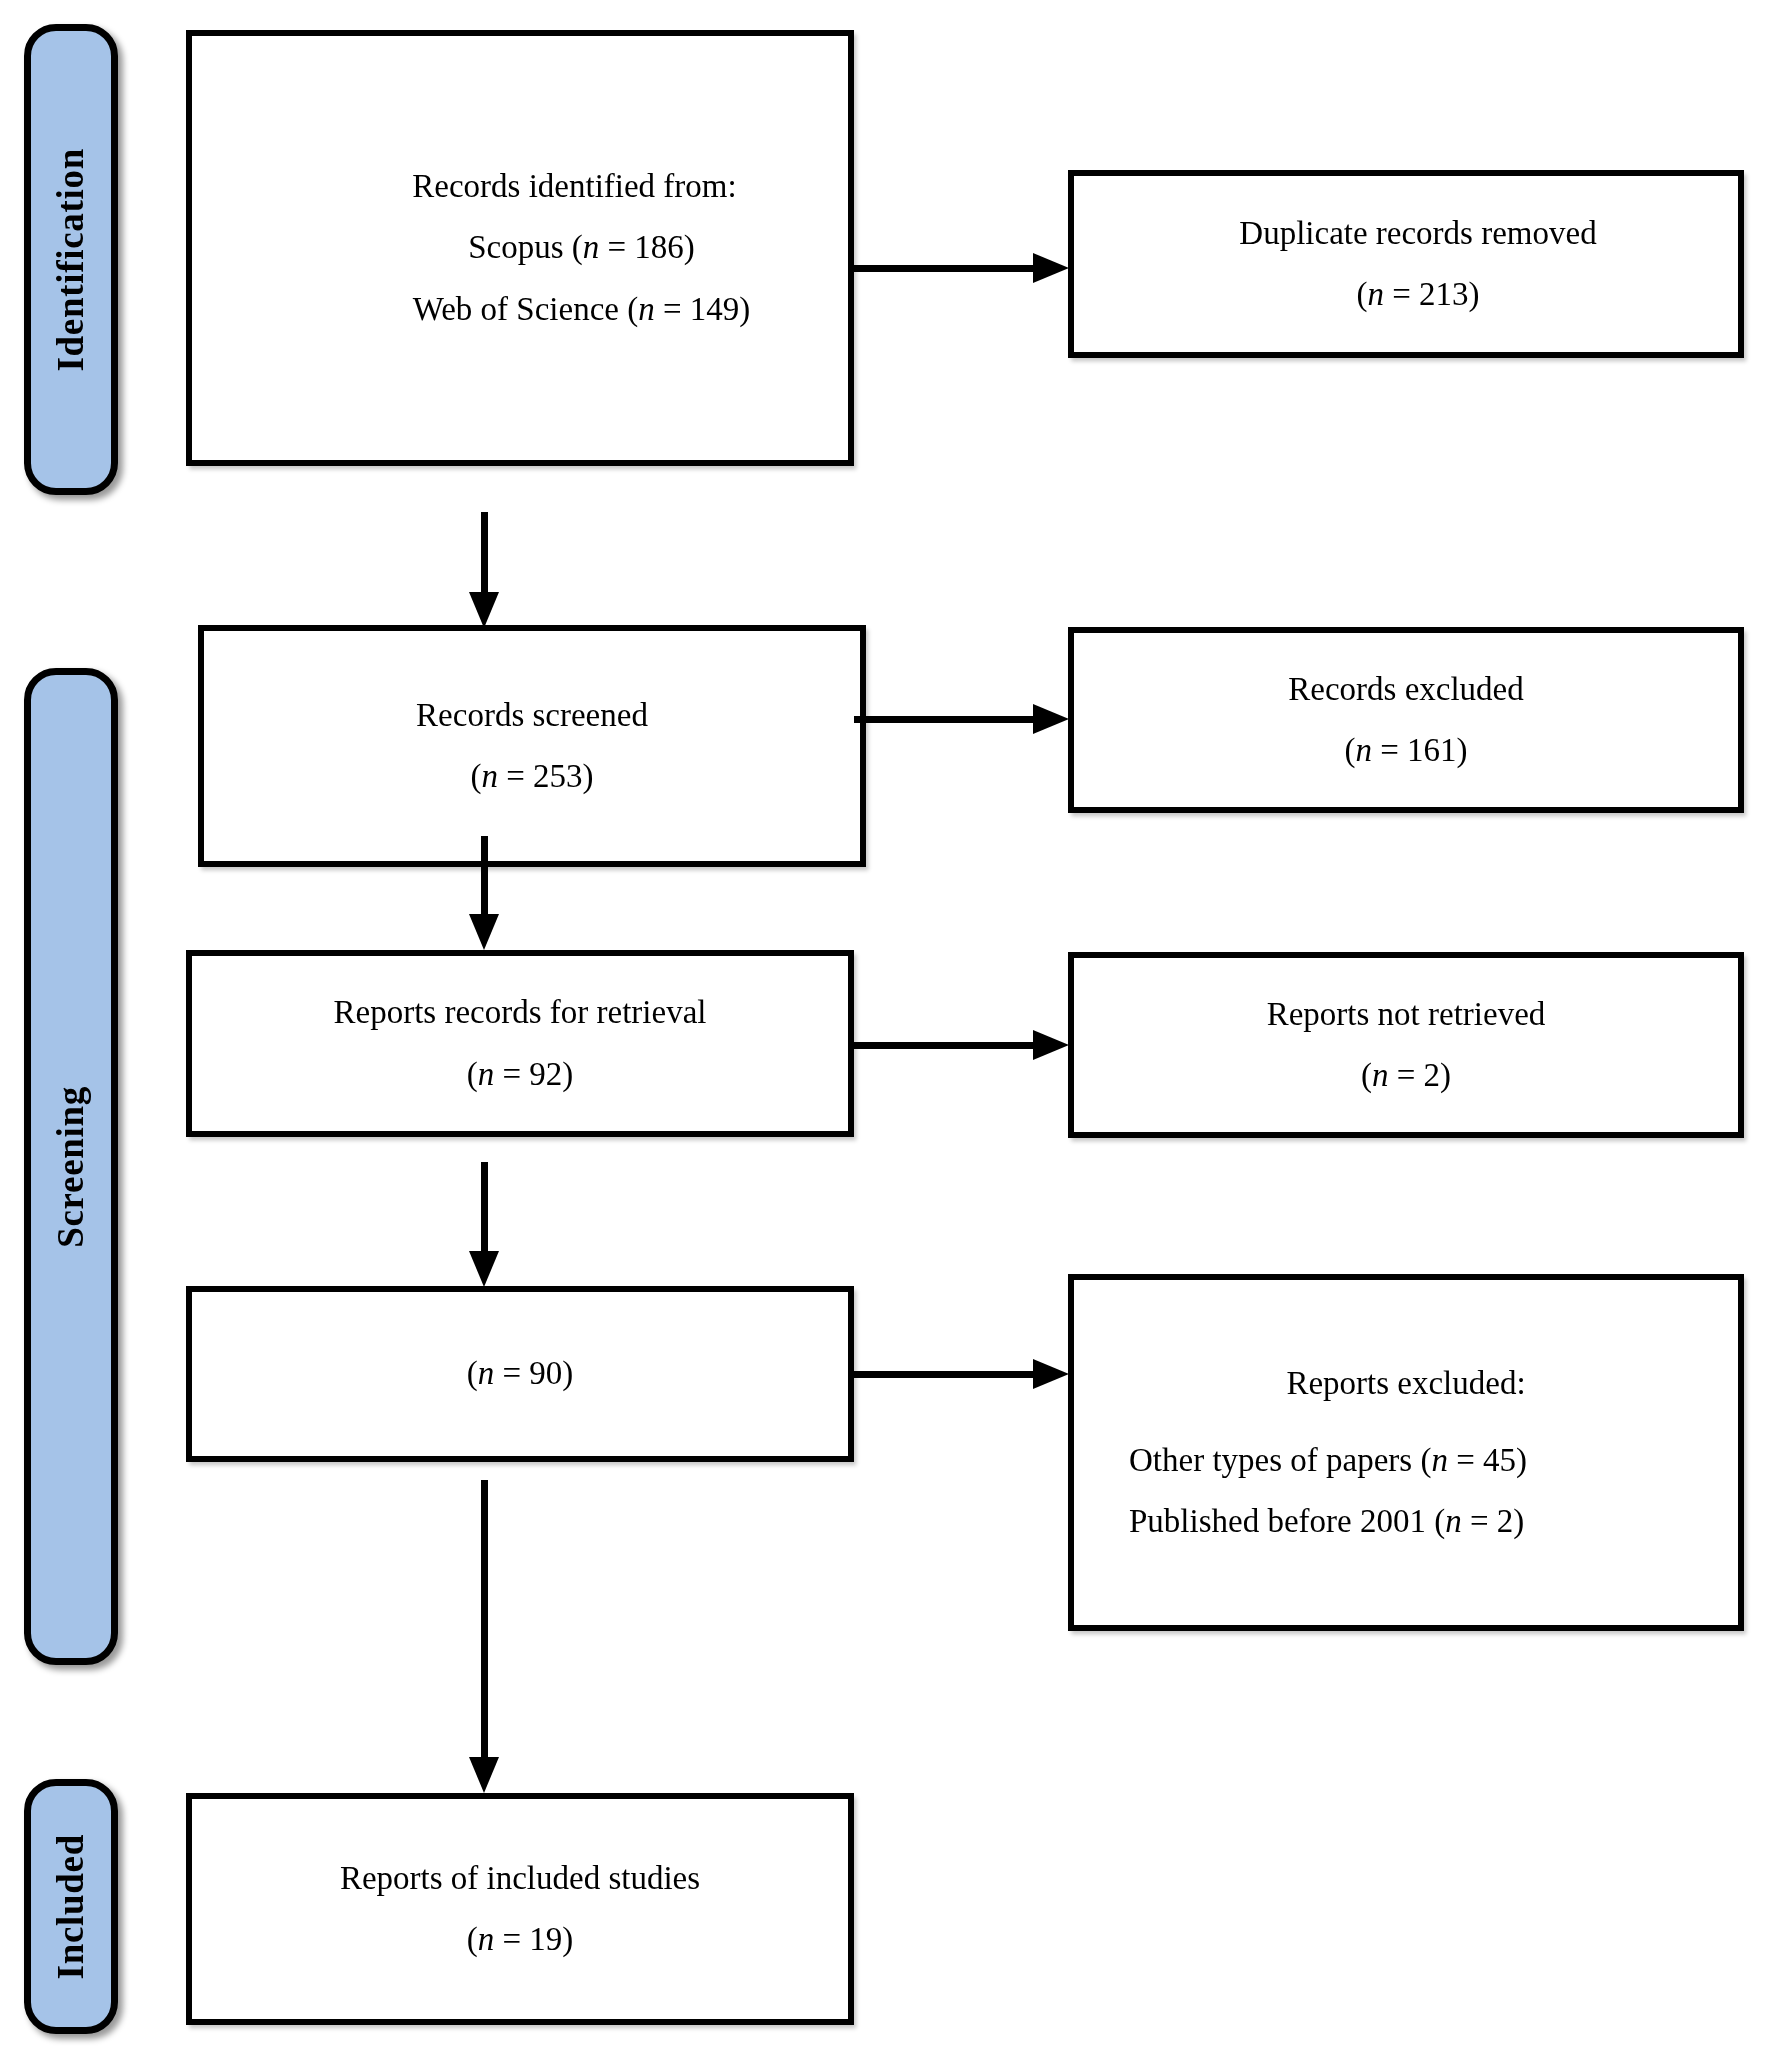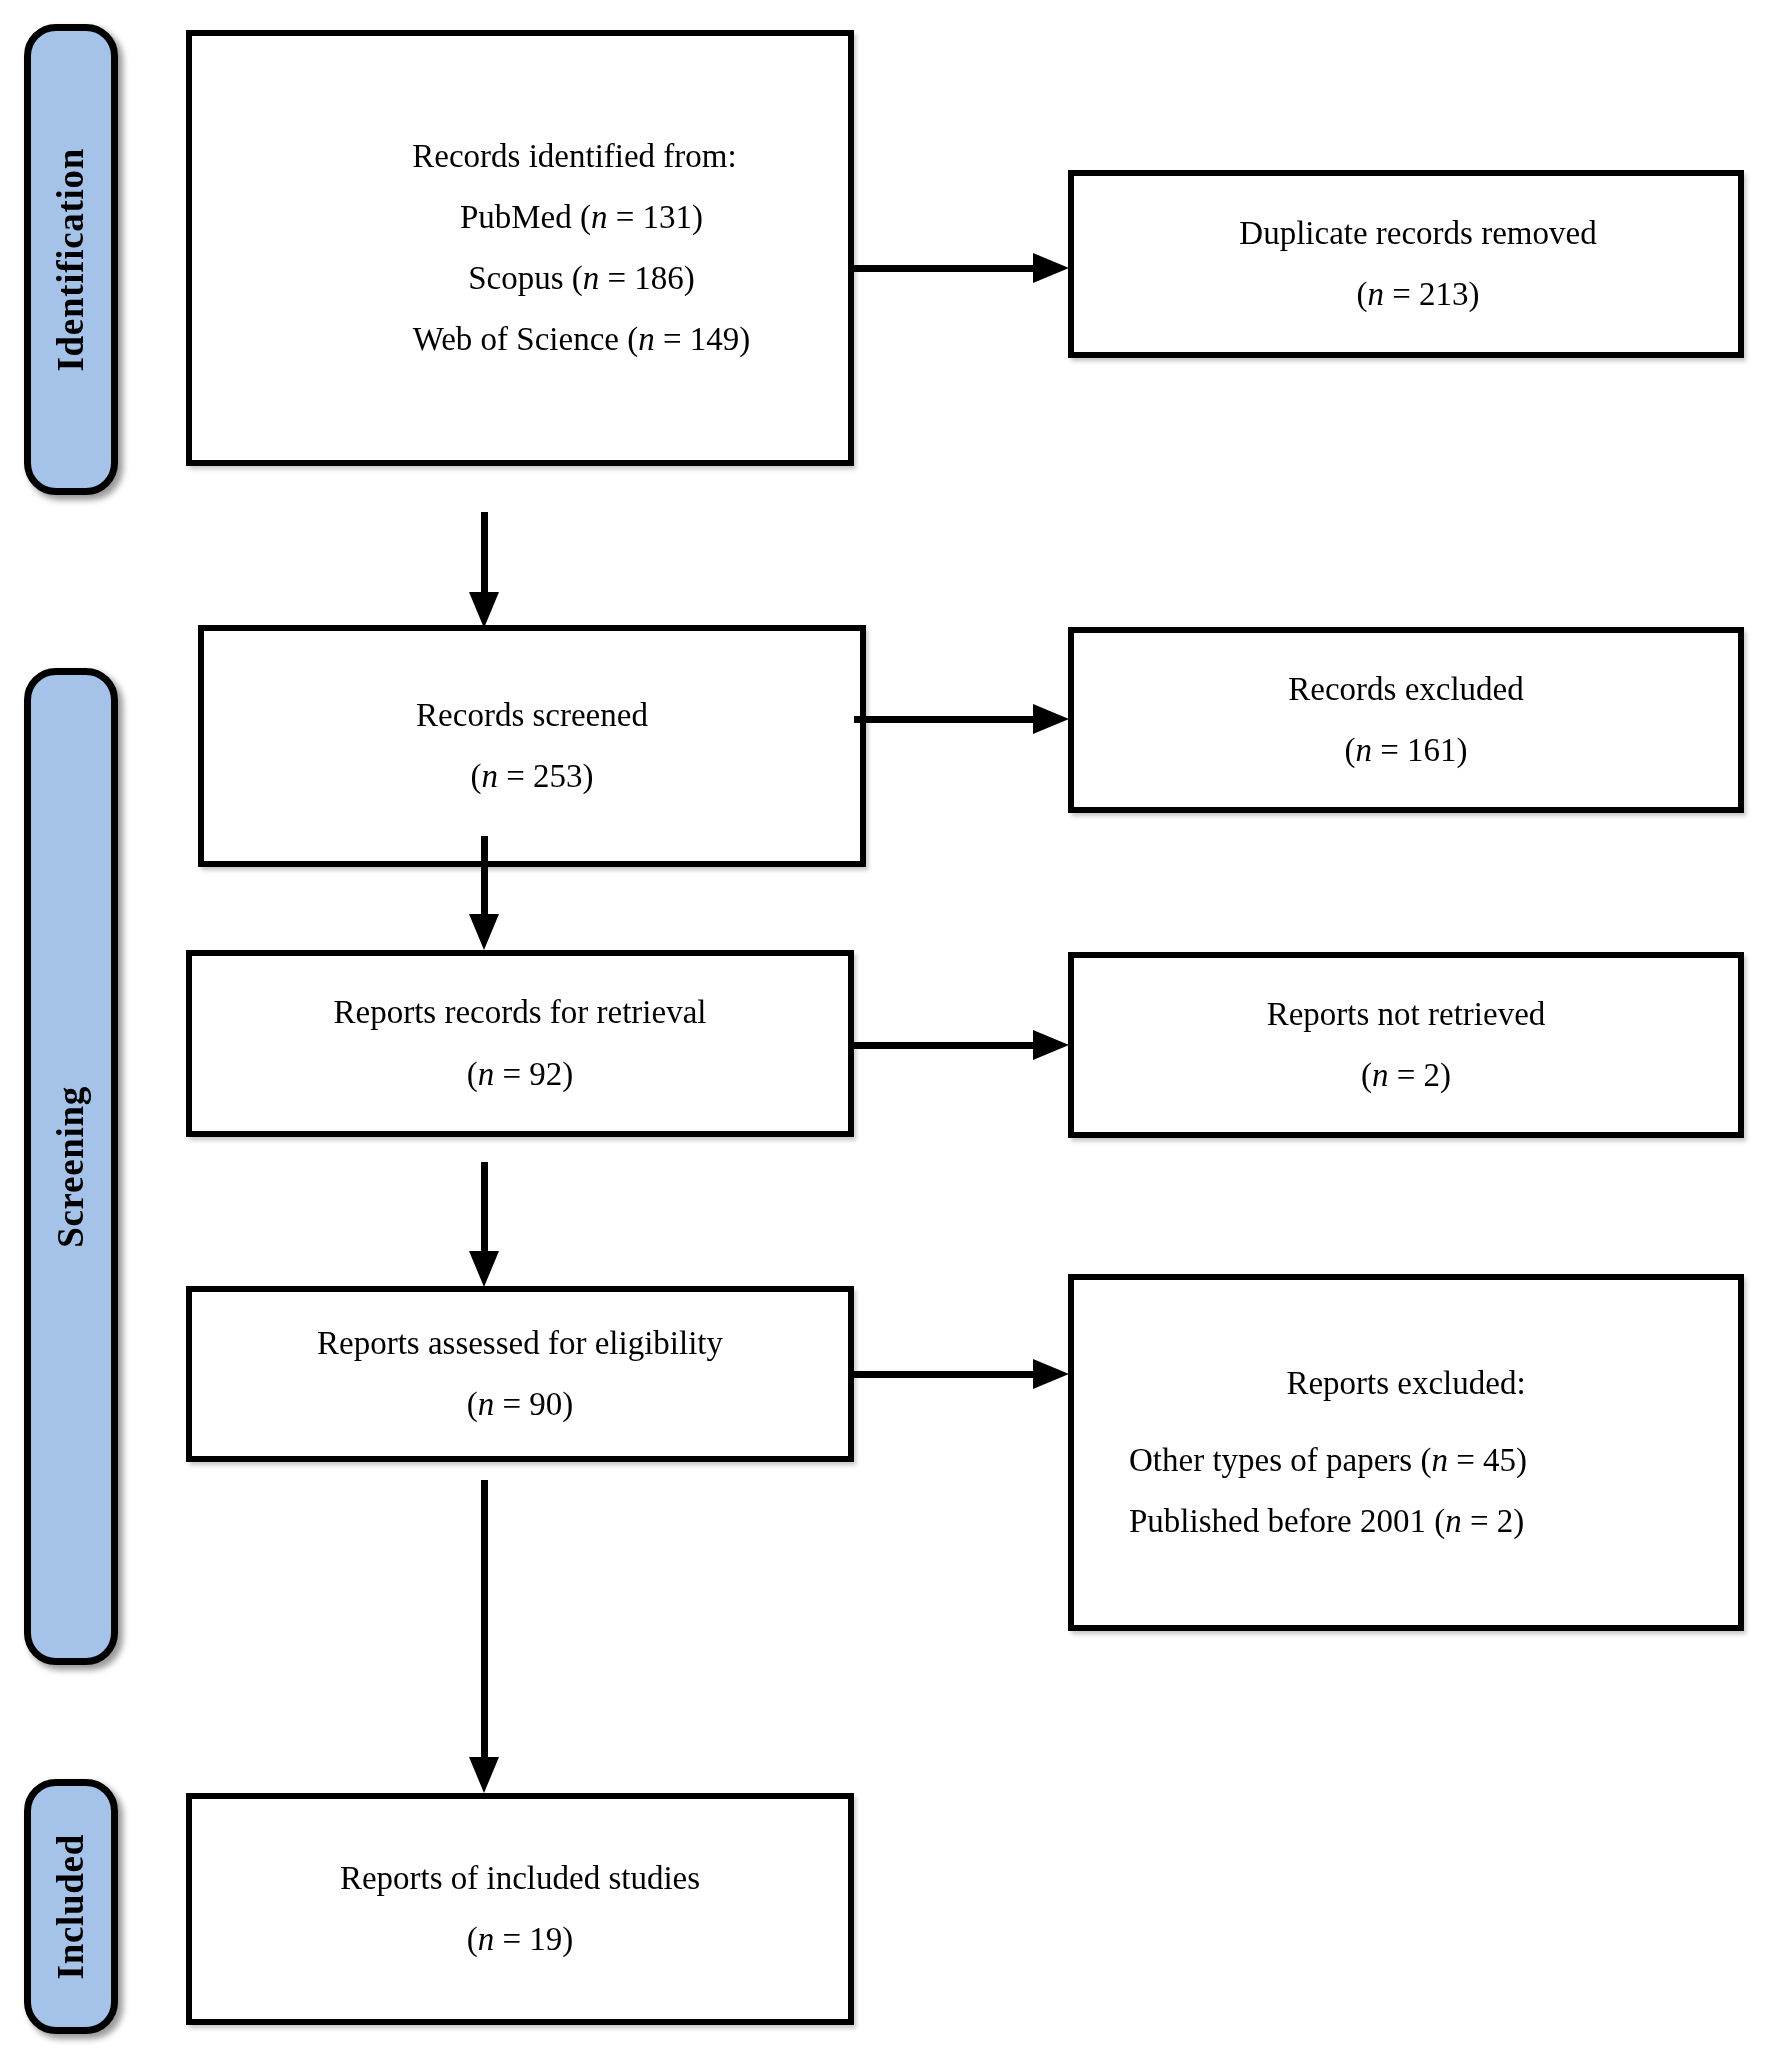--- a/index.html
+++ b/index.html
@@ -115,37 +115,35 @@
   </div>
   <div class="pill" id="pill-screening">
     <span>Screening</span>
   </div>
   <div class="pill" id="pill-included">
     <span>Included</span>
   </div>
 
   <div class="box" id="box-identified">
     <div>Records identified from:</div>
-    <div class="src-line"><span>PubMed</span> <span>(<i>n</i>&nbsp;=&nbsp;131)</span></div>
     <div class="src-line"><span>Scopus</span> <span>(<i>n</i>&nbsp;=&nbsp;186)</span></div>
     <div class="src-line"><span>Web of Science</span> <span>(<i>n</i>&nbsp;=&nbsp;149)</span></div>
   </div>
 
   <div class="box" id="box-screened">
     <div>Records screened</div>
     <div>(<i>n</i>&nbsp;=&nbsp;253)</div>
   </div>
 
   <div class="box" id="box-sought">
     <div>Reports records for retrieval</div>
     <div>(<i>n</i>&nbsp;=&nbsp;92)</div>
   </div>
 
   <div class="box" id="box-assessed">
-    <div>Reports assessed for eligibility</div>
     <div>(<i>n</i>&nbsp;=&nbsp;90)</div>
   </div>
 
   <div class="box" id="box-included">
     <div>Reports of included studies</div>
     <div>(<i>n</i>&nbsp;=&nbsp;19)</div>
   </div>
 
   <div class="box" id="box-duplicates">
     <div>Duplicate records removed</div>

